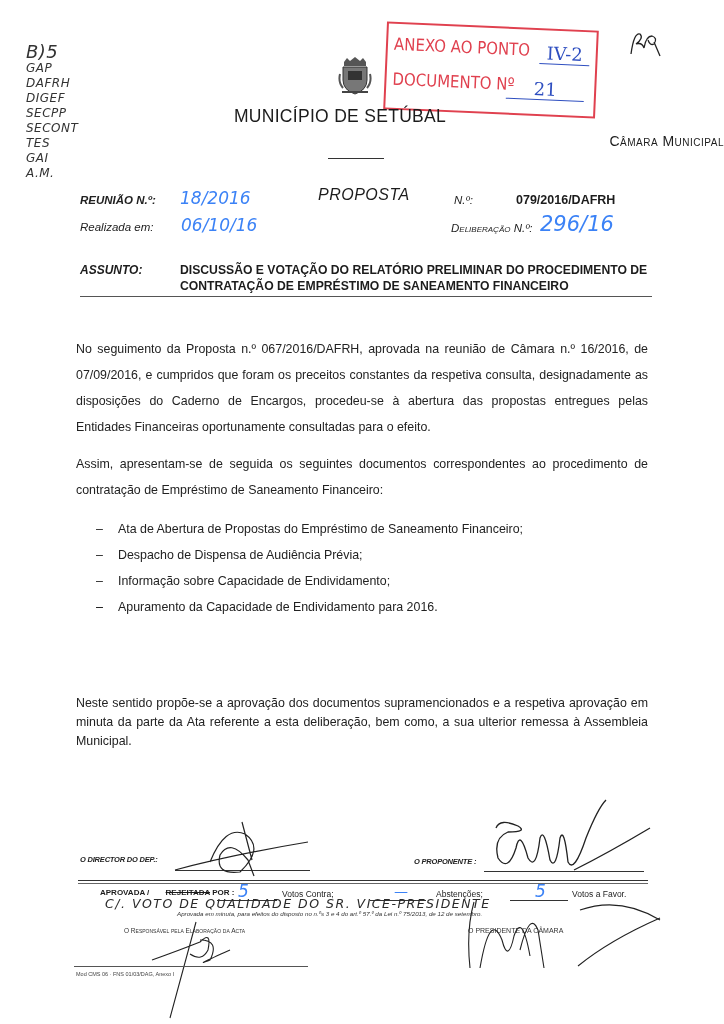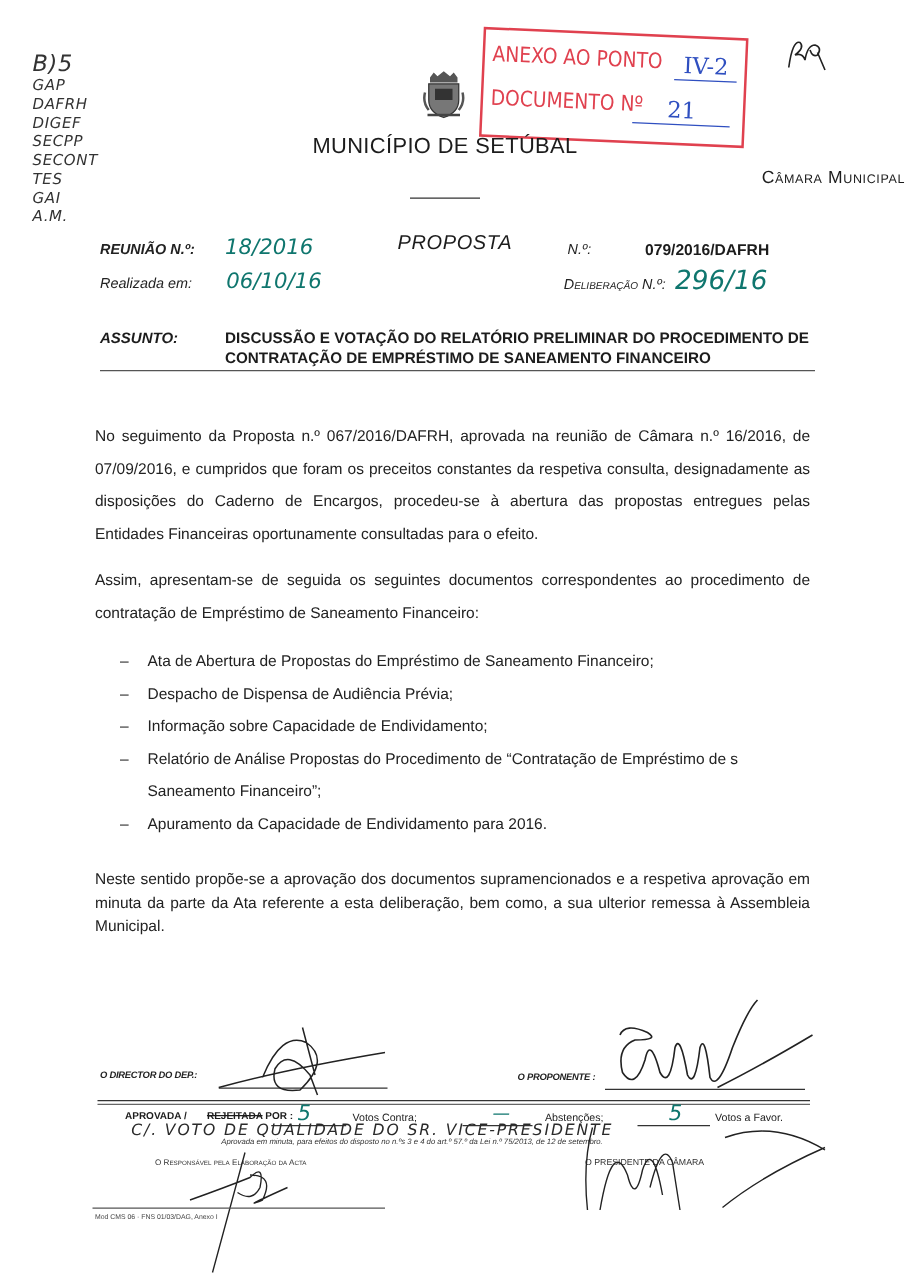--- a/index.html
+++ b/index.html
@@ -17,26 +17,26 @@
 
   
   .stamp { left: 385px; top: 26px; width: 208px; height: 84px; border: 2.5px solid #e0414f; transform: rotate(2.5deg); color: #e0414f; }
   .stamp .row { position: absolute; left: 6px; font-size: 17px; letter-spacing: 0px; white-space: nowrap; font-family: "DejaVu Sans", sans-serif; transform: scaleX(0.88); transform-origin: left; }
   .stamp .r1 { top: 10px; }
   .stamp .r2 { top: 45px; }
   .stamp .fill { position: absolute; color: #2f4fc0; font-family: "DejaVu Serif", serif; font-size: 18px; border-bottom: 1px solid #2f4fc0; text-align: center; }
   .stamp .f1 { left: 152px; top: 12px; width: 50px; }
   .stamp .f2 { left: 120px; top: 48px; width: 78px; }
 
-  .title { left: 0; width: 680px; top: 106px; text-align: center; font-size: 17.5px; letter-spacing: 0.3px; padding-left: 16px; }
+  .title { left: 0; width: 680px; top: 106px; text-align: center; font-size: 17.5px; letter-spacing: 0.3px; }
   .subtitle { left: 0; width: 724px; top: 133px; text-align: right; font-size: 14px; letter-spacing: 0.5px; font-variant: small-caps; }
   .title-rule { left: 328px; top: 158px; width: 56px; border-top: 1px solid #333; }
 
   .lbl { font-style: italic; font-size: 11.5px; color: #222; }
-  .handv { font-family: "DejaVu Sans", sans-serif; font-style: italic; font-size: 17px; color: #0f766e; }
+  .handv { font-family: "DejaVu Sans", sans-serif; font-style: italic; font-size: 17px; color: #3b82f6; }
 
   .reuniao-l { left: 80px; top: 194px; font-weight: bold; }
   .reuniao-v { left: 180px; top: 188px; }
   .proposta { left: 318px; top: 186px; font-style: italic; font-size: 16px; letter-spacing: 0.5px; }
   .nro-l { left: 454px; top: 194px; }
   .nro-v { left: 516px; top: 193px; font-weight: bold; font-size: 12.5px; }
   .realizada-l { left: 80px; top: 221px; }
   .realizada-v { left: 181px; top: 215px; }
   .delib-l { left: 451px; top: 222px; font-variant: small-caps; }
   .delib-v { left: 540px; top: 212px; font-size: 21px; }
@@ -136,21 +136,21 @@
 <div class="abs assunto-v">DISCUSSÃO E VOTAÇÃO DO RELATÓRIO PRELIMINAR DO PROCEDIMENTO DE CONTRATAÇÃO DE EMPRÉSTIMO DE SANEAMENTO FINANCEIRO</div>
 <div class="abs assunto-rule"></div>
 
 <div class="abs para p1">No seguimento da Proposta n.º 067/2016/DAFRH, aprovada na reunião de Câmara n.º 16/2016, de 07/09/2016, e cumpridos que foram os preceitos constantes da respetiva consulta, designadamente as disposições do Caderno de Encargos, procedeu-se à abertura das propostas entregues pelas Entidades Financeiras oportunamente consultadas para o efeito.</div>
 <div class="abs para p2">Assim, apresentam-se de seguida os seguintes documentos correspondentes ao procedimento de contratação de Empréstimo de Saneamento Financeiro:</div>
 
 <div class="abs list">
   <div class="item"><span class="dash">–</span><span>Ata de Abertura de Propostas do Empréstimo de Saneamento Financeiro;</span></div>
   <div class="item"><span class="dash">–</span><span>Despacho de Dispensa de Audiência Prévia;</span></div>
   <div class="item"><span class="dash">–</span><span>Informação sobre Capacidade de Endividamento;</span></div>
-  <div class="item" style="width:475px;"><span class="dash">–</span><span>Relatório de Análise Propostas do Procedimento de “Contratação de Empréstimo de s Saneamento Financeiro”;</span></div>
+  <div class="item" style="width:475px;"><span class="dash">–</span></div>
   <div class="item"><span class="dash">–</span><span>Apuramento da Capacidade de Endividamento para 2016.</span></div>
 </div>
 
 <div class="abs para p3">Neste sentido propõe-se a aprovação dos documentos supramencionados e a respetiva aprovação em minuta da parte da Ata referente a esta deliberação, bem como, a sua ulterior remessa à Assembleia Municipal.</div>
 
 <span class="abs sig-label dir-l">O DIRECTOR DO DEP.:</span>
 <div class="abs dir-line"></div>
 <svg class="scribble" style="left:170px;top:820px;width:140px;height:60px;" viewBox="0 0 140 60">
   <path d="M5 50 Q60 35 138 22 M40 42 Q55 5 75 14 Q95 28 70 52 Q45 55 50 35 Q60 18 78 40 L84 56 M72 2 L82 40" stroke="#222" stroke-width="1.2" fill="none"></path>
 </svg>

